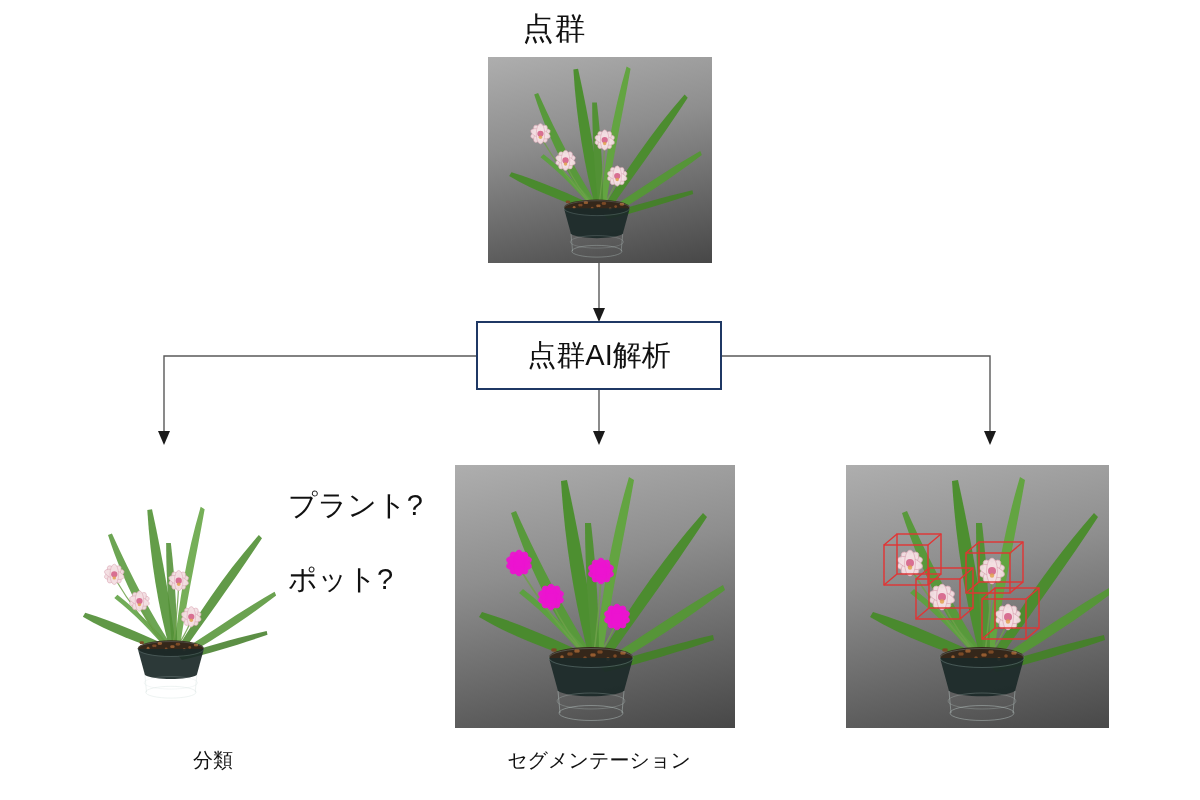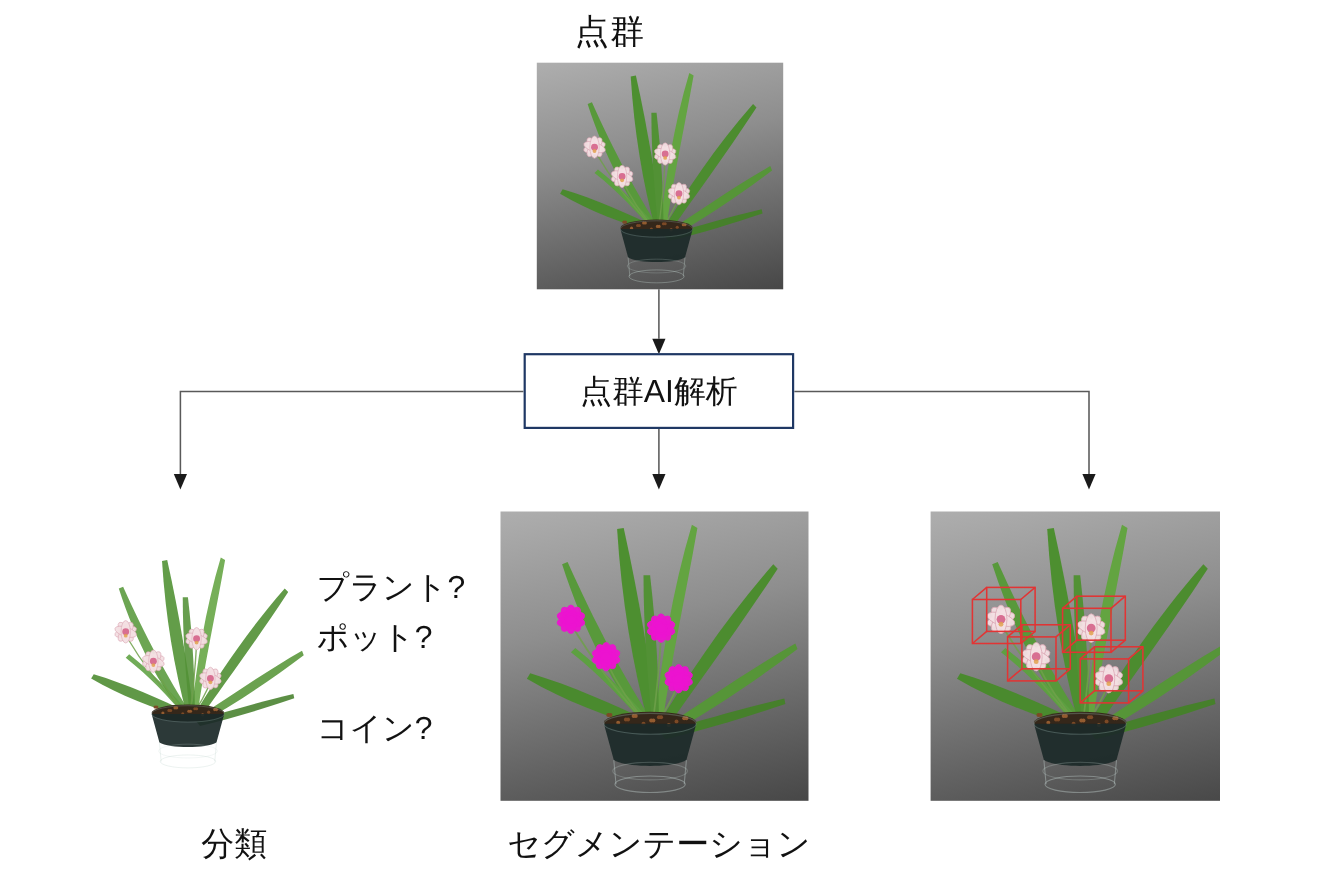--- a/index.html
+++ b/index.html
@@ -9,22 +9,22 @@
          letter-spacing:1px;color:#111;}
   .imgbox{position:absolute;background:linear-gradient(168deg,#aeaeae 0%,#8e8e8e 38%,#474747 100%);}
   .imgbox.white{background:#ffffff;}
   .imgbox svg{display:block;width:100%;height:100%;}
   .connectors{position:absolute;left:0;top:0;pointer-events:none;}
   .connectors .lines line,.connectors .lines polyline{fill:none;stroke-width:1.4px;}
   .aibox{position:absolute;left:476px;top:321px;width:246px;height:69px;background:#fff;
          border:2px solid #1f3864;box-sizing:border-box;display:flex;align-items:center;
          justify-content:center;font-size:29px;}
   .q{position:absolute;left:288px;font-size:29px;white-space:nowrap;}
-  #q0{top:486px;margin-top:29px;} #q1{top:560px;text-align:center;} #q2{top:643px;}
-  .blabel{position:absolute;top:747px;transform:translateX(-50%);font-size:30px;white-space:nowrap;}
+  #q0{top:486px;} #q1{top:560px;text-align:center;} #q2{top:643px;}
+  .blabel{position:absolute;top:747px;transform:translateX(-50%);font-size:20px;white-space:nowrap;}
   #img-top{left:488px;top:57px;width:224px;height:206px;}
   #img-class{left:64px;top:472px;width:220px;height:232px;}
   #img-seg{left:455px;top:465px;width:280px;height:263px;}
   #img-det{left:846px;top:465px;width:280px;height:263px;}
   #label-class{left:213px;} #label-seg{left:599px;} #label-det{left:987px;}
 </style>
 </head>
 <body>
 
 <div class="canvas">
@@ -187,21 +187,20 @@
         <ellipse cx="162" cy="152" rx="13" ry="5.4" fill="#f3dfe3" fill-opacity="0.95" stroke="#dba6b4" stroke-width="0.7" transform="rotate(126 162 152)"></ellipse>
         <ellipse cx="162" cy="152" rx="13" ry="5.4" fill="#f3dfe3" fill-opacity="0.95" stroke="#dba6b4" stroke-width="0.7" transform="rotate(198 162 152)"></ellipse>
         <ellipse cx="162" cy="152" rx="13" ry="5.4" fill="#f3dfe3" fill-opacity="0.95" stroke="#dba6b4" stroke-width="0.7" transform="rotate(270 162 152)"></ellipse>
         <circle cx="162" cy="152" r="4" fill="#d86f92"></circle>
         <circle cx="162" cy="156.5" r="2.2" fill="#e2a24f" fill-opacity=".85"></circle>
       </svg>
     </div>
 
   <div class="q" id="q0">プラント?</div>
   <div class="q" id="q1">ポット?</div>
-  <div class="q" id="q2">コイン?</div>
 
   <div class="imgbox" id="img-seg" style="background: linear-gradient(168deg, rgb(174, 174, 174) 0%, rgb(142, 142, 142) 38%, rgb(71, 71, 71) 100%);">
       <svg viewBox="0 0 280 263" preserveAspectRatio="xMidYMax meet" xmlns="http://www.w3.org/2000/svg">
         <path d="M134 198 C 96 186 58 172 24 152 L27 147 C 64 158 104 176 138 192 Z" fill="#4a8a2e" fill-opacity="1"></path>
         <path d="M133 196 C 104 162 76 110 56 48 L61 46 C 86 102 114 154 139 192 Z" fill="#58993b" fill-opacity="1"></path>
         <path d="M135 195 C 120 140 110 80 106 16 L112 15 C 126 78 136 140 143 194 Z" fill="#4d8f30" fill-opacity="1"></path>
         <path d="M140 194 C 146 136 156 72 174 12 L179 15 C 168 78 154 140 147 196 Z" fill="#63a441" fill-opacity="1"></path>
         <path d="M142 196 C 170 150 204 98 248 48 L252 52 C 214 110 178 158 149 200 Z" fill="#4c8c2f" fill-opacity="1"></path>
         <path d="M144 199 C 186 172 226 144 268 120 L270 125 C 232 154 190 182 150 204 Z" fill="#569538" fill-opacity="1"></path>
         <path d="M145 201 C 188 188 224 178 258 170 L259 175 C 226 186 188 198 150 207 Z" fill="#46802b" fill-opacity="1"></path>

